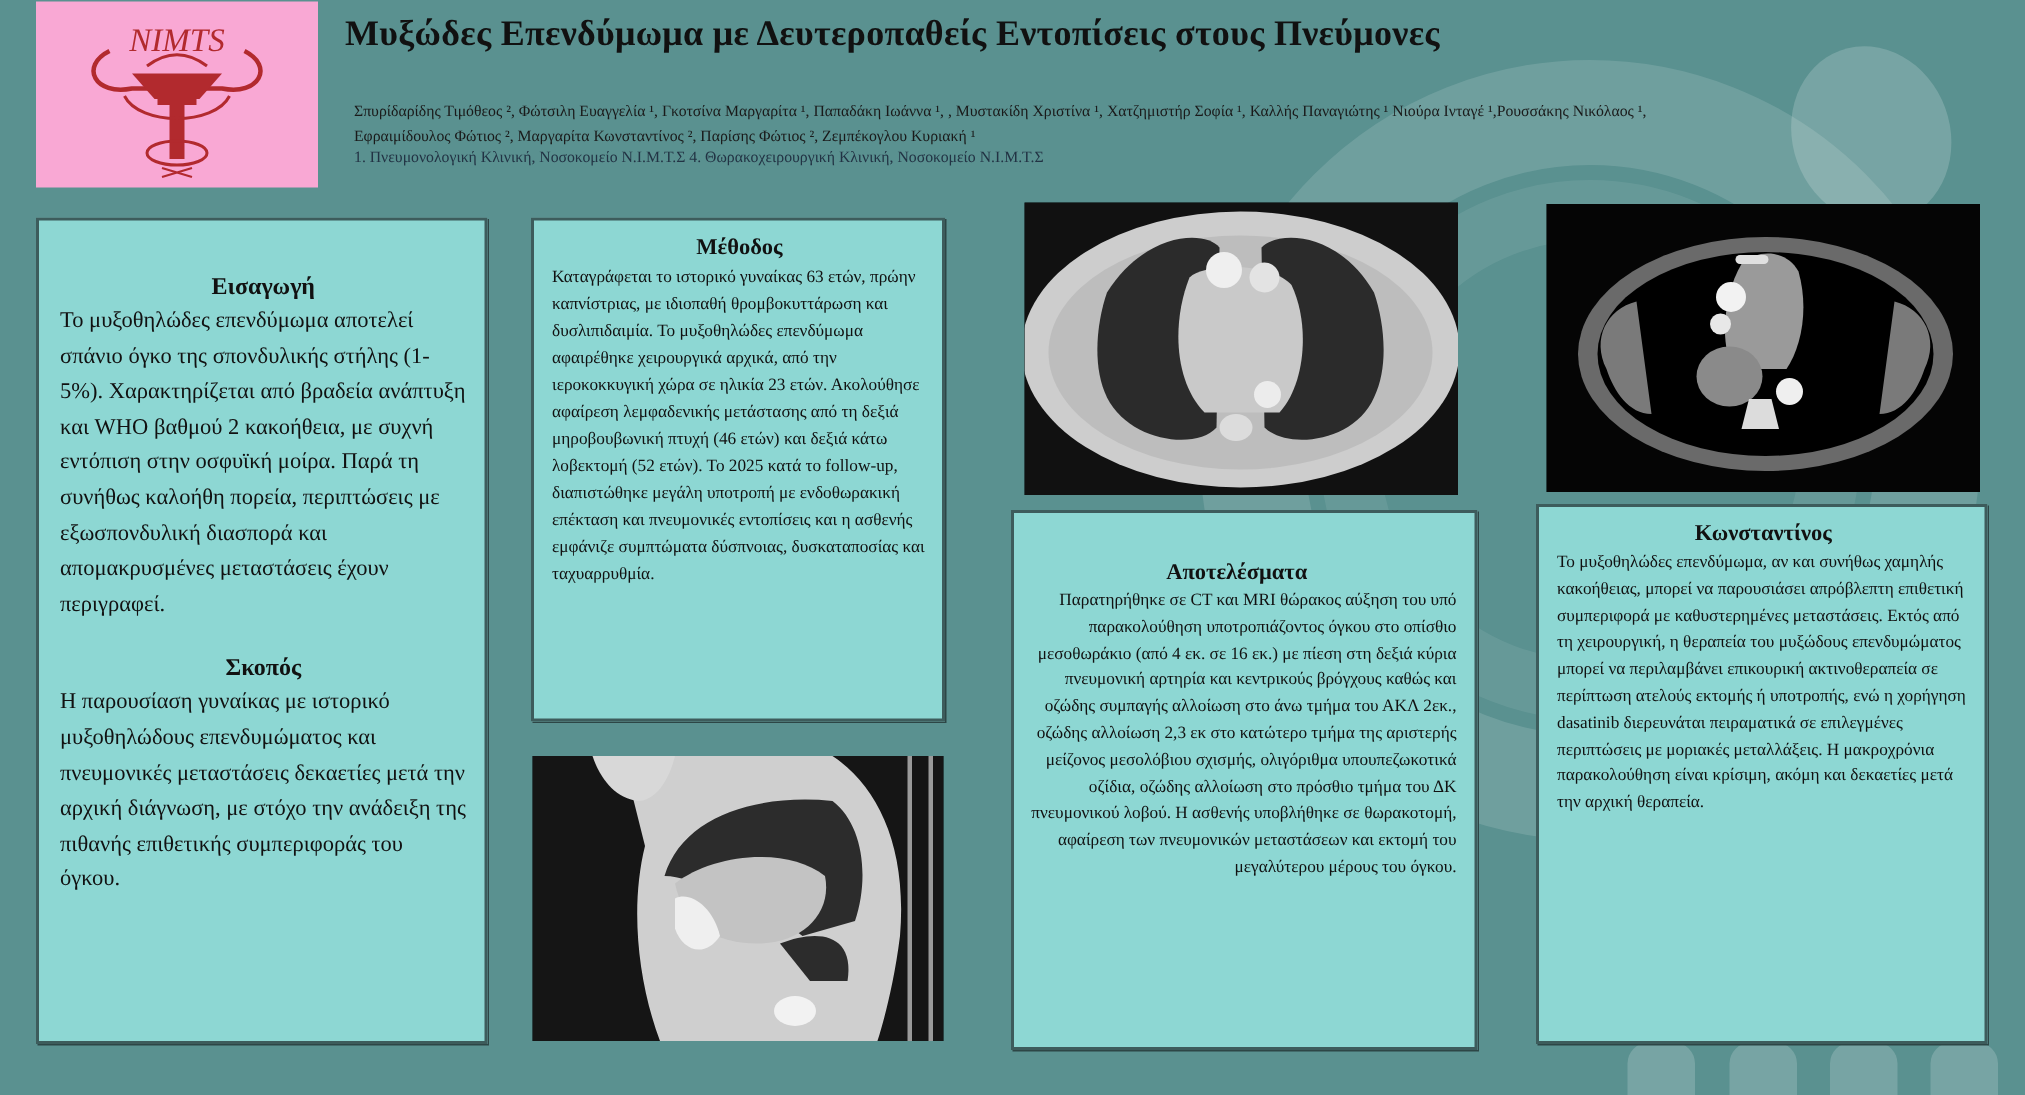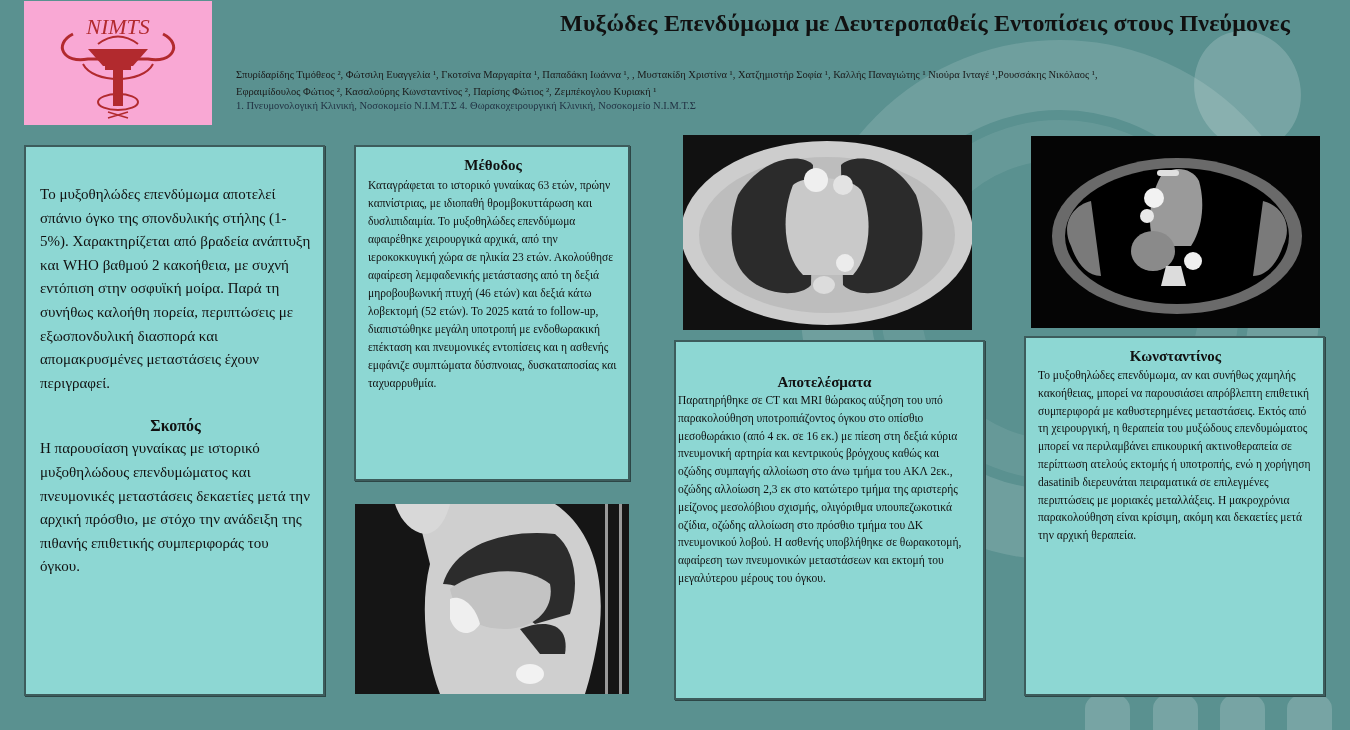--- a/index.html
+++ b/index.html
@@ -14,41 +14,41 @@
     border:70px solid rgba(255,255,255,0.13); box-sizing:border-box; }
   .deco-ring2 { left:880px; top:120px; width:360px; height:360px; border-radius:50%;
     border:40px solid rgba(255,255,255,0.08); box-sizing:border-box; }
   .deco-oval { left:1195px; top:30px; width:105px; height:120px; border-radius:50%;
     background:rgba(255,255,255,0.18); transform:rotate(-20deg); }
   .deco-bar { position:absolute; bottom:0; width:45px; height:35px;
     background:rgba(255,255,255,0.18); border-radius:14px 14px 0 0; }
 
   .logo { position:absolute; left:24px; top:1px; width:188px; height:124px; background:#f9a8d4;
     display:flex; align-items:center; justify-content:center; }
-  .title { position:absolute; left:230px; top:10px; width:1060px; text-align:right;
+  .title { position:absolute; left:230px; top:10px; width:1060px; text-align:left;
     font-size:24px; font-weight:bold; letter-spacing:0.2px; }
   .authors { position:absolute; left:236px; top:66px; width:1100px; font-size:10.5px; line-height:17px; color:#1a1a1a; }
   .affil { position:absolute; left:236px; top:100px; font-size:10.5px; color:#234; }
 
   .box { position:absolute; background:#8dd7d3; border:2px solid #3d5c5c; box-sizing:border-box;
     box-shadow:1px 1px 0 #2d4646; }
   .box h2 { margin:0; font-size:15px; font-weight:bold; text-align:center; }
   .box p { margin:0; }
   .intro { left:24px; top:145px; width:301px; height:551px; padding:36px 12px 0 14px; }
   .intro h2 { font-size:16px; margin-bottom:2px; }
   .intro p { font-size:15px; line-height:23.6px; }
   .intro .gap { height:22px; }
 
   .method { left:354px; top:145px; width:276px; height:336px; padding:10px 10px 0 12px; }
   .method h2 { margin-bottom:2px; }
   .method p { font-size:11.5px; line-height:18px; }
 
   .results { left:674px; top:340px; width:311px; height:360px; padding:32px 12px 0 2px; }
   .results h2 { margin-bottom:1px; }
-  .results p { font-size:11.5px; line-height:17.8px; }
+  .results p { font-size:11.5px; line-height:17.8px;text-align:right; }
 
   .concl { left:1024px; top:336px; width:301px; height:360px; padding:10px 10px 0 12px; }
   .concl h2 { margin-bottom:2px; }
   .concl p { font-size:11.5px; line-height:17.8px; }
 
   .img { position:absolute; background:#000; overflow:hidden; }
   .img svg { display:block; }
   .ct1 { left:683px; top:135px; width:289px; height:195px; }
   .ct2 { left:1031px; top:136px; width:289px; height:192px; }
   .sag { left:355px; top:504px; width:274px; height:190px; }
@@ -73,29 +73,30 @@
     <rect x="70" y="62" width="10" height="40" fill="#b22a2e"></rect>
     <rect x="62" y="60" width="26" height="6" fill="#b22a2e"></rect>
     <path d="M40 60 C50 80 100 80 110 60" fill="none" stroke="#b22a2e" stroke-width="2"></path>
     <ellipse cx="75" cy="98" rx="20" ry="8" fill="none" stroke="#b22a2e" stroke-width="2"></ellipse>
     <path d="M65 108 L85 114 M85 108 L65 114" stroke="#b22a2e" stroke-width="1.5"></path>
   </svg>
 </div>
 <div class="title">Μυξώδες Επενδύμωμα με Δευτεροπαθείς Εντοπίσεις στους Πνεύμονες</div>
 <div class="authors">
   <div>Σπυρίδαρίδης Τιμόθεος ², Φώτσιλη Ευαγγελία ¹, Γκοτσίνα Μαργαρίτα ¹, Παπαδάκη Ιωάννα ¹, , Μυστακίδη Χριστίνα ¹, Χατζημιστήρ Σοφία ¹, Καλλής Παναγιώτης ¹ Νιούρα Ινταγέ ¹,Ρουσσάκης Νικόλαος ¹,</div>
-  <div>Εφραιμίδουλος Φώτιος ², Κασαλούρης Κωνσταντίνος ², Παρίσης Φώτιος ², Ζεμπέκογλου Κυριακή ¹</div>
+  <div>Εφραιμίδουλος Φώτιος ², Μαργαρίτα Κωνσταντίνος ², Παρίσης Φώτιος ², Ζεμπέκογλου Κυριακή ¹</div>
 </div>
 <div class="affil">1. Πνευμονολογική Κλινική, Νοσοκομείο Ν.Ι.Μ.Τ.Σ    4. Θωρακοχειρουργική Κλινική, Νοσοκομείο Ν.Ι.Μ.Τ.Σ</div>
 
 <div class="box intro">
+  <h2>Εισαγωγή</h2>
   <p>Το μυξοθηλώδες επενδύμωμα αποτελεί σπάνιο όγκο της σπονδυλικής στήλης (1-5%). Χαρακτηρίζεται από βραδεία ανάπτυξη και WHO βαθμού 2 κακοήθεια, με συχνή εντόπιση στην οσφυϊκή μοίρα. Παρά τη συνήθως καλοήθη πορεία, περιπτώσεις με εξωσπονδυλική διασπορά και απομακρυσμένες μεταστάσεις έχουν περιγραφεί.</p>
   <div class="gap"></div>
   <h2>Σκοπός</h2>
-  <p>Η παρουσίαση γυναίκας με ιστορικό μυξοθηλώδους επενδυμώματος και πνευμονικές μεταστάσεις δεκαετίες μετά την αρχική πρόσθιο, με στόχο την ανάδειξη της πιθανής επιθετικής συμπεριφοράς του όγκου.</p>
+  <p>Η παρουσίαση γυναίκας με ιστορικό μυξοθηλώδους επενδυμώματος και πνευμονικές μεταστάσεις δεκαετίες μετά την αρχική διάγνωση, με στόχο την ανάδειξη της πιθανής επιθετικής συμπεριφοράς του όγκου.</p>
 </div>
 
 <div class="box method">
   <h2>Μέθοδος</h2>
   <p>Καταγράφεται το ιστορικό γυναίκας 63 ετών, πρώην καπνίστριας, με ιδιοπαθή θρομβοκυττάρωση και δυσλιπιδαιμία. Το μυξοθηλώδες επενδύμωμα αφαιρέθηκε χειρουργικά αρχικά, από την ιεροκοκκυγική χώρα σε ηλικία 23 ετών. Ακολούθησε αφαίρεση λεμφαδενικής μετάστασης από τη δεξιά μηροβουβωνική πτυχή (46 ετών) και δεξιά κάτω λοβεκτομή (52 ετών). Το 2025 κατά το follow-up, διαπιστώθηκε μεγάλη υποτροπή με ενδοθωρακική επέκταση και πνευμονικές εντοπίσεις και η ασθενής εμφάνιζε συμπτώματα δύσπνοιας, δυσκαταποσίας και ταχυαρρυθμία.</p>
 </div>
 
 <div class="img sag">
   <svg width="274" height="190" viewBox="0 0 274 190">
     <rect width="274" height="190" fill="#151515"></rect>

